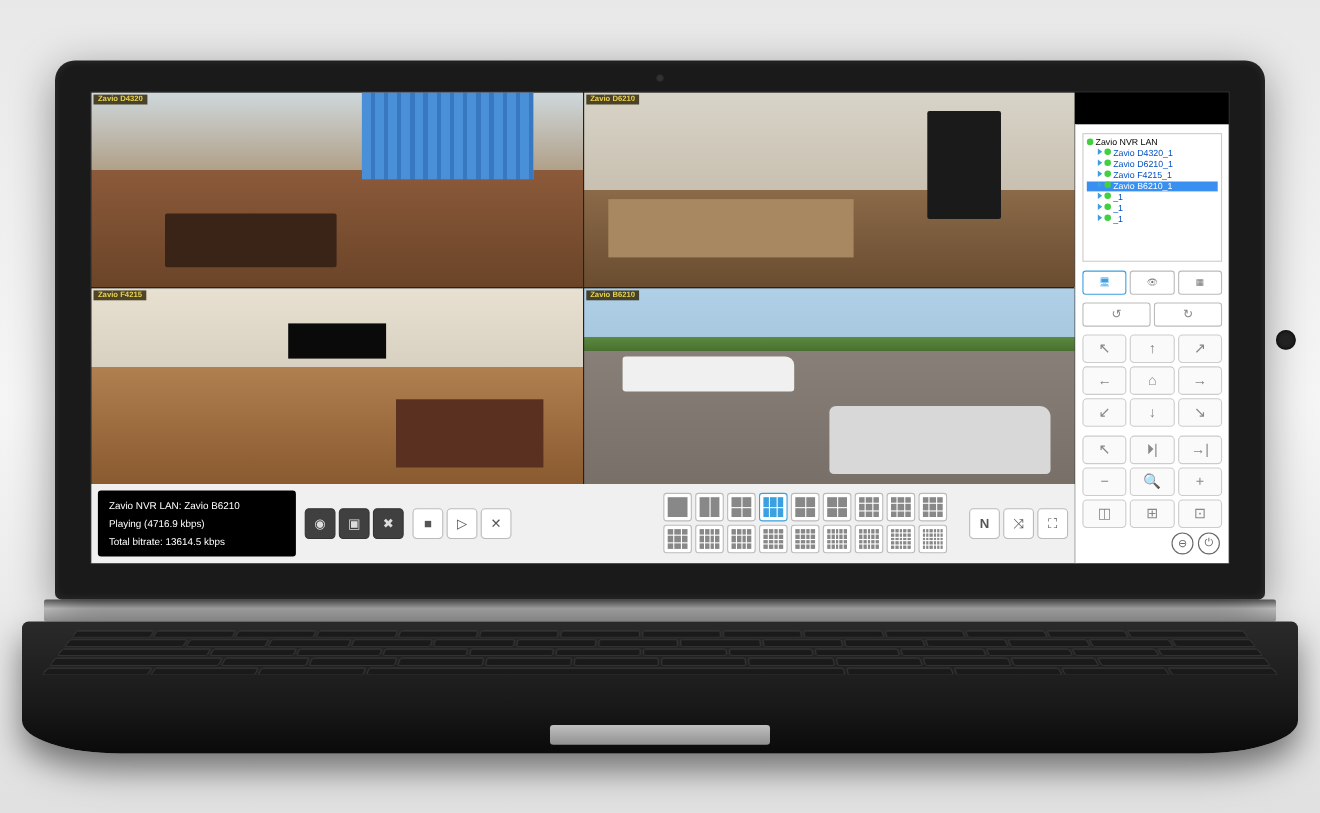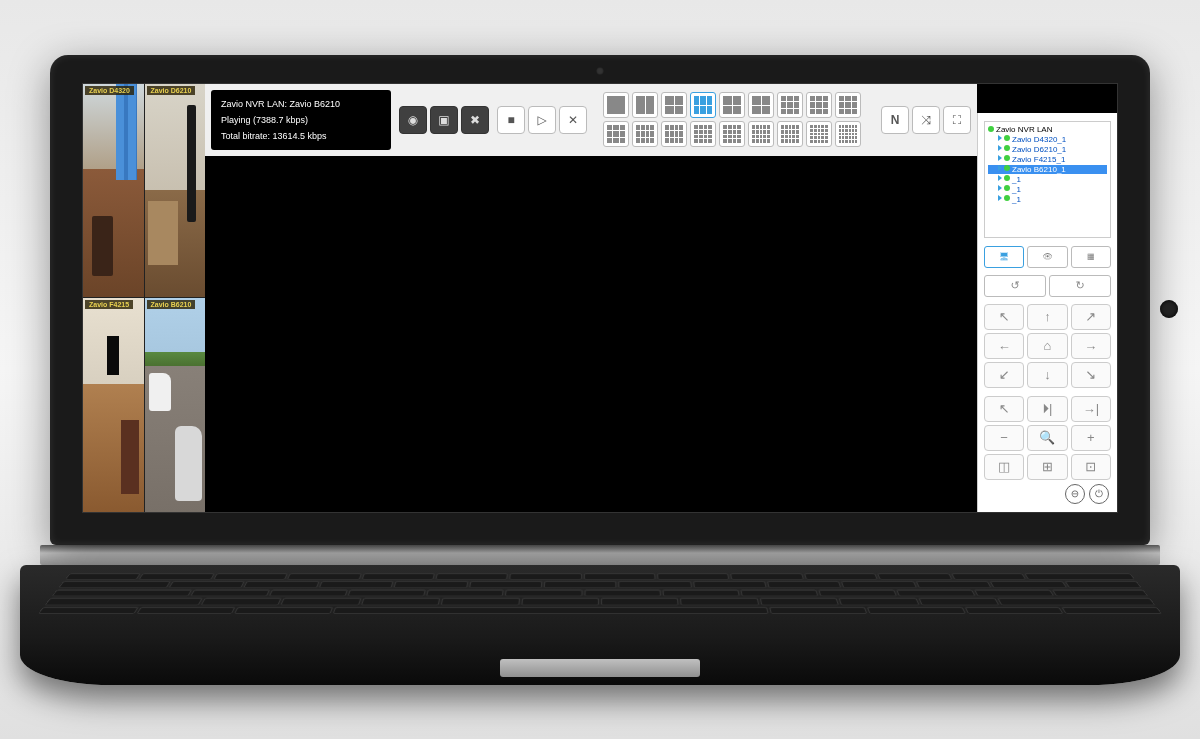--- a/index.html
+++ b/index.html
@@ -34,21 +34,21 @@
     width: 100%;
     height: 430px;
     border: 1px solid #333;
     display: flex;
     position: relative;
   }
   .eject {
     position: absolute; right: -28px; top: 50%; width: 18px; height: 18px;
     background: #222; border-radius: 50%; box-shadow: inset 0 0 4px #000;
   }
-  .main-area { flex: 1; display: flex; flex-direction: row; }
+  .main-area { flex: 1; display: flex; flex-direction: column; }
   .video-grid {
     flex: 1;
     display: grid;
     grid-template-columns: 1fr 1fr;
     grid-template-rows: 1fr 1fr;
     gap: 1px;
     background: #222;
   }
   .camera-feed {
     position: relative;
@@ -241,21 +241,21 @@
           </div>
           <div class="camera-feed">
             <div class="scene scene-parking"></div>
             <div class="cam-label">Zavio B6210</div>
           </div>
         </div>
 
         <div class="bottom-bar">
           <div class="status-box">
             <div>Zavio NVR LAN: Zavio B6210</div>
-            <div>Playing (7388.7 kbps)</div>
+            <div>Playing (4716.9 kbps)</div>
             <div>Total bitrate: 13614.5 kbps</div>
           </div>
 
           <div class="ctrl-group">
             <div class="ctrl-btn dark">◉</div>
             <div class="ctrl-btn dark">▣</div>
             <div class="ctrl-btn dark">✖</div>
           </div>
           <div class="ctrl-group">
             <div class="ctrl-btn">■</div>

